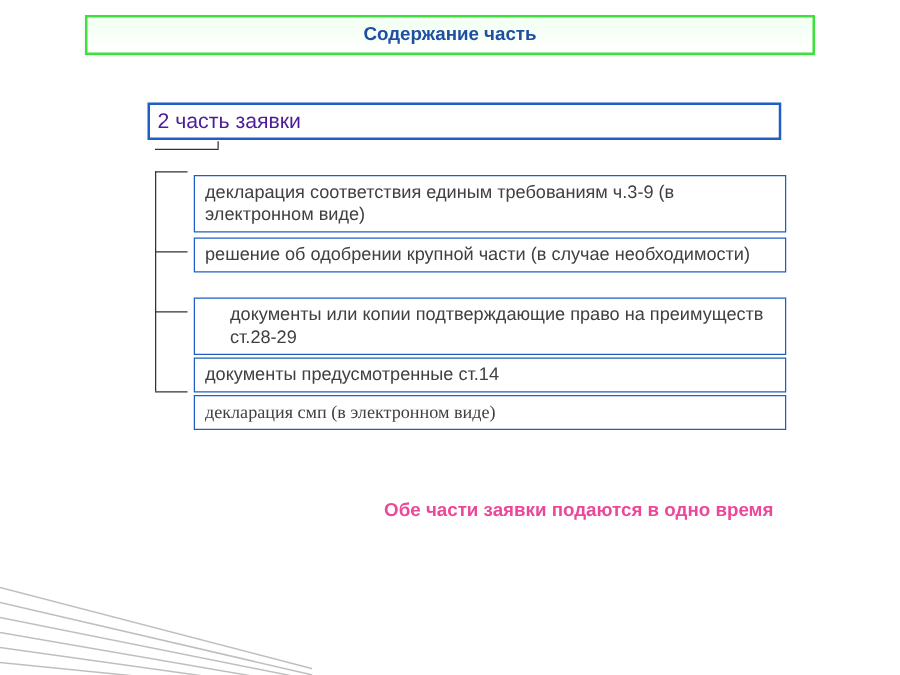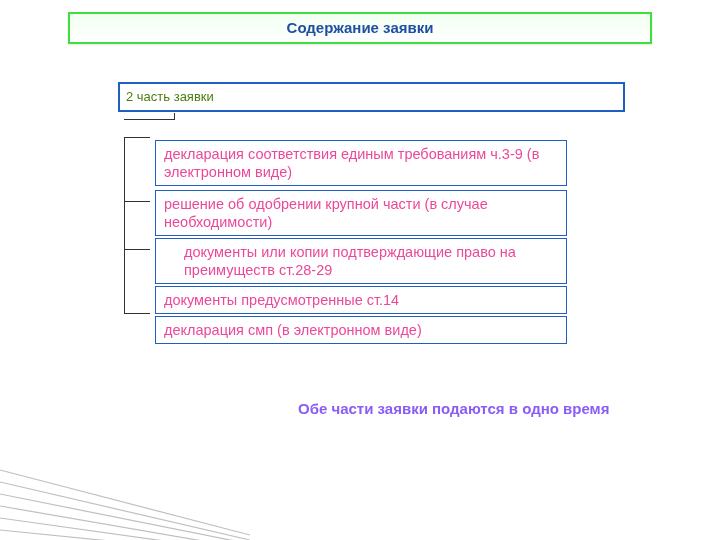--- a/index.html
+++ b/index.html
@@ -30,24 +30,24 @@
     box-shadow: 0 1px 2px rgba(0,0,0,0.1);
   }
   .part-box {
     position: absolute;
     left: 118px;
     top: 82px;
     width: 497px;
     height: 26px;
     border: 2px solid #1f5fc4;
     background: #fff;
-    color: #4d7c0f;
+    color: #4c1d95;
     padding-left: 6px;
     line-height: 26px;
-    font-size: 13px;
+    font-size: 17px;
   }
   .connector {
     position: absolute;
     left: 124px;
     top: 113px;
     width: 50px;
     height: 230px;
   }
   .connector .vert {
     position: absolute;
@@ -66,57 +66,58 @@
     background: #333;
   }
   .connector .horiz {
     position: absolute;
     background: #333;
     height: 1px;
   }
   .item-box {
     position: absolute;
     left: 155px;
-    width: 412px;
+    width: 474px;
     border: 1px solid #1f5fc4;
     background: #fff;
-    color: #ec4899;
+    color: #404040;
     padding: 4px 8px;
     font-size: 14.5px;
     line-height: 1.25;
     box-sizing: border-box;
   }
   .item1 { top: 140px; }
   .item2 { top: 190px; }
   .item3 { top: 238px; padding-left: 28px; }
   .item4 { top: 286px; }
-  .item5 { top: 316px; }
+  .item5 { top: 316px; font-family: Liberation Serif, serif; }
   .note {
     position: absolute;
     left: 298px;
     top: 400px;
     width: 330px;
-    color: #8b5cf6;
+    color: #ec4899;
     font-weight: bold;
     font-size: 15px;
     line-height: 1.25;
+    text-align: center;
   }
   .decor {
     position: absolute;
     left: 0;
     bottom: 0;
     width: 250px;
     height: 90px;
     overflow: hidden;
   }
 </style>
 </head>
 <body>
 
-<div class="title-box">Содержание заявки</div>
+<div class="title-box">Содержание часть</div>
 
 <div class="part-box">2 часть заявки</div>
 
 <div class="connector">
   <div class="vert-top"></div>
   <div class="horiz" style="left:0;top:6px;width:51px;"></div>
   <div class="vert"></div>
   <div class="horiz" style="left:0;top:24px;width:26px;"></div>
   <div class="horiz" style="left:0;top:88px;width:26px;"></div>
   <div class="horiz" style="left:0;top:136px;width:26px;"></div>

